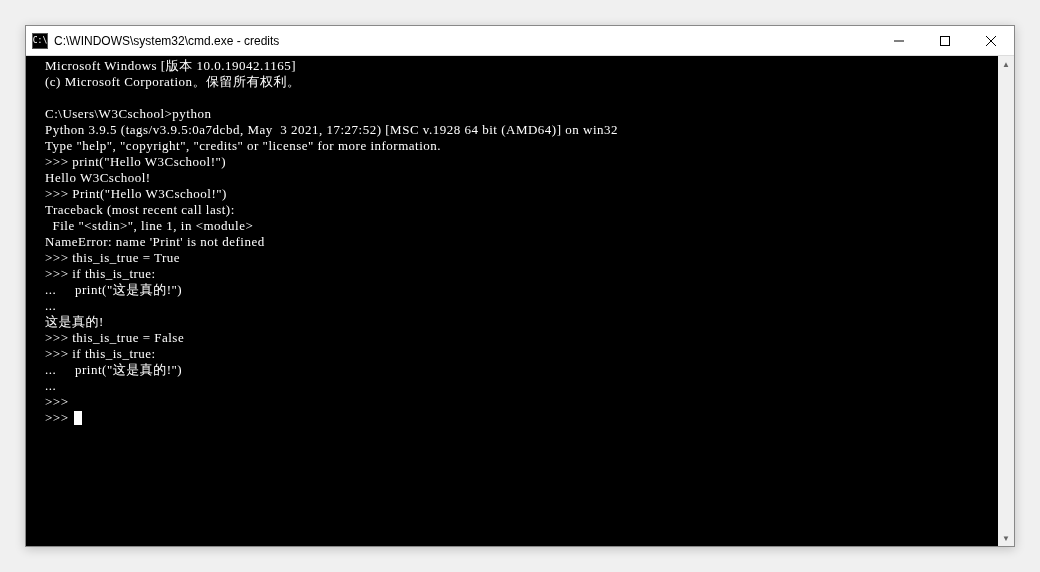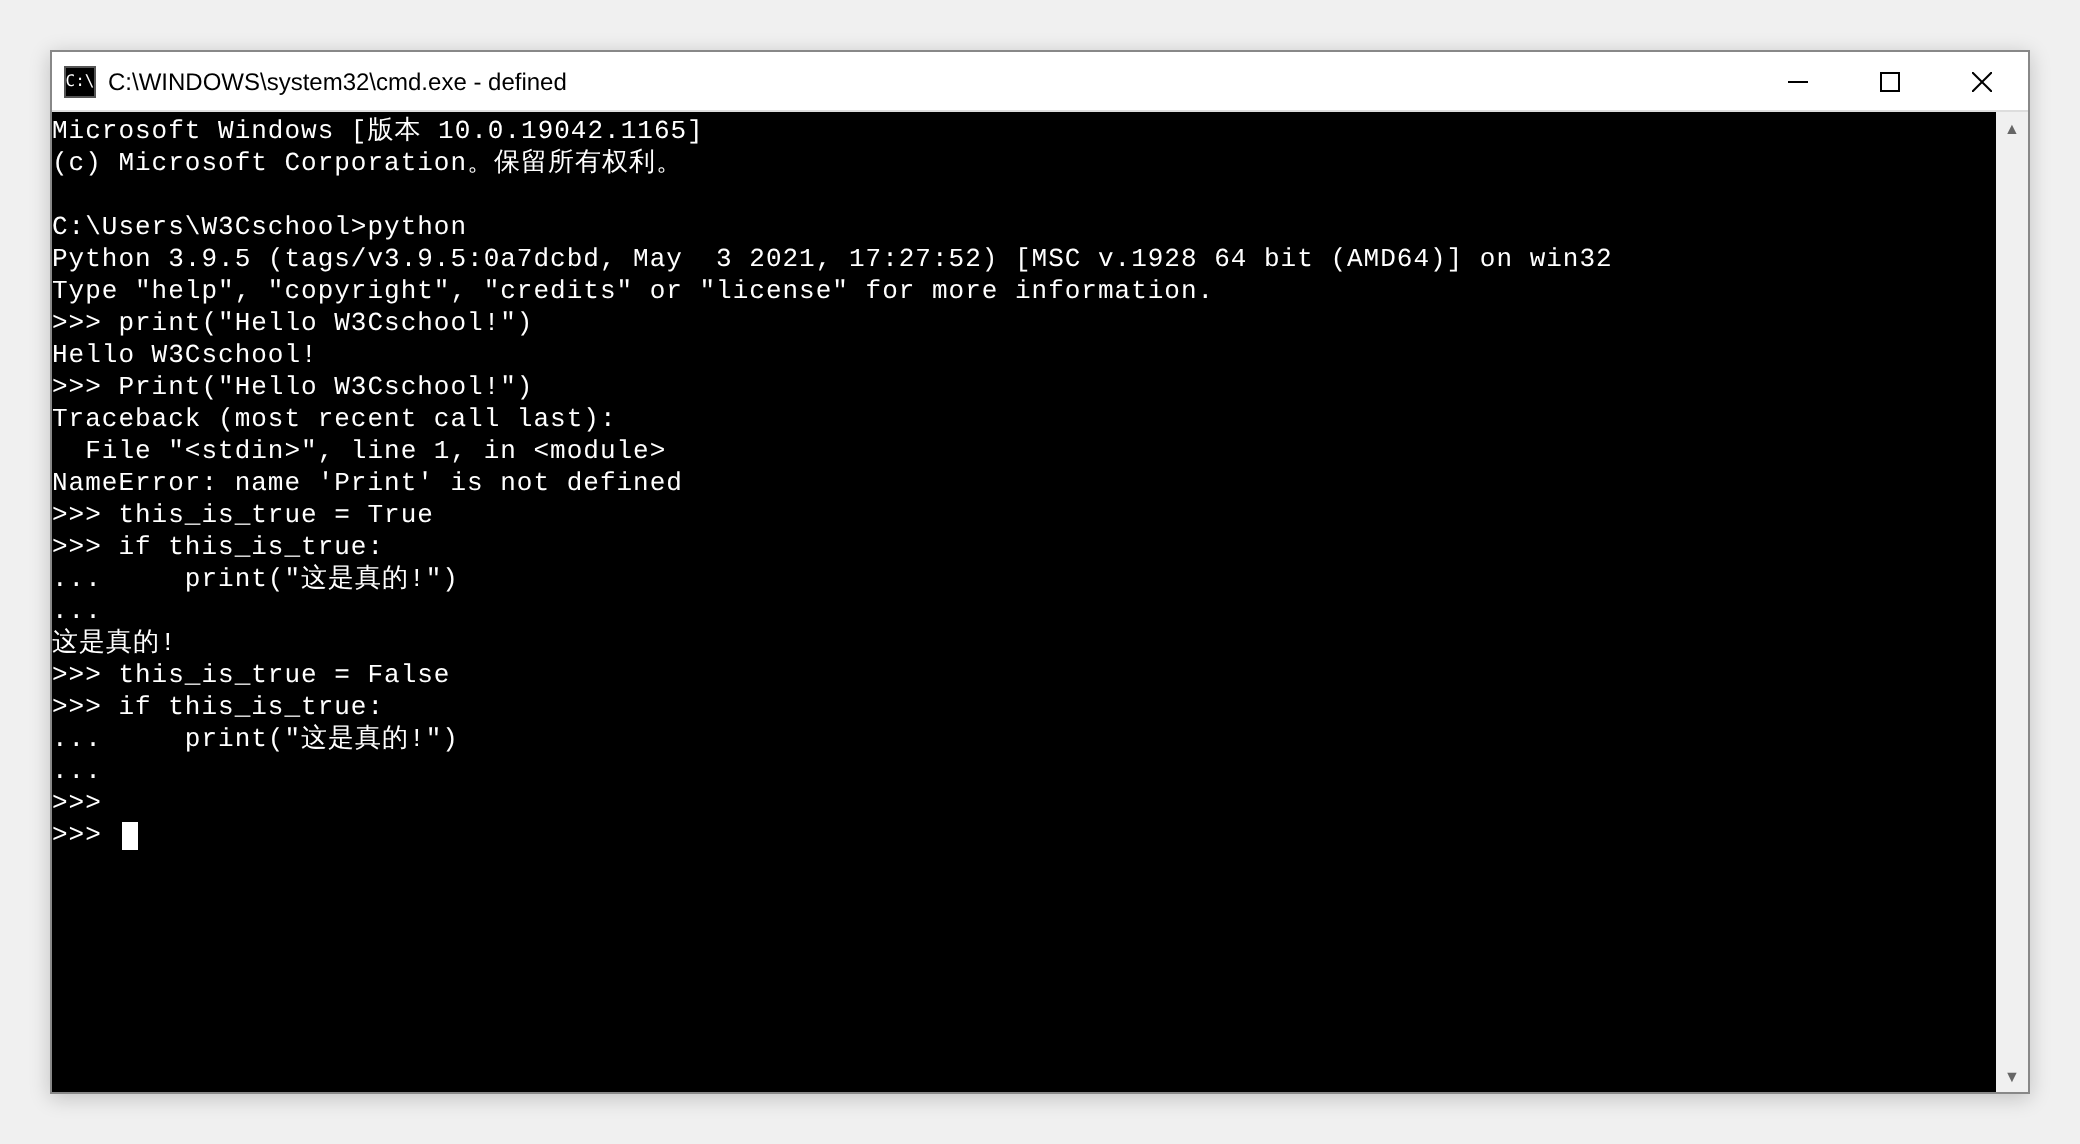--- a/index.html
+++ b/index.html
@@ -70,24 +70,24 @@
     .terminal-container {
       flex: 1;
       display: flex;
       background: #000;
       position: relative;
     }
     .terminal {
       flex: 1;
       background: #000;
       color: #fff;
-      font-family: Liberation Mono, monospace;
+      font-family: Liberation Serif, serif;
       font-size: 13px;
       line-height: 16px;
-      padding: 2px 0;
+      padding: 2px 19px;
       white-space: pre;
       overflow: hidden;
       letter-spacing: 0.5px;
     }
     .terminal-line {
       min-height: 16px;
     }
     .scrollbar {
       width: 16px;
       background: #f0f0f0;
@@ -114,21 +114,21 @@
       vertical-align: text-bottom;
       margin-left: 2px;
     }
   </style>
 </head>
 <body>
 
 <div class="window">
   <div class="titlebar">
     <div class="titlebar-icon">C:\</div>
-    <div class="titlebar-title">C:\WINDOWS\system32\cmd.exe - defined</div>
+    <div class="titlebar-title">C:\WINDOWS\system32\cmd.exe - credits</div>
     <div class="window-controls">
       <div class="window-btn">
         <svg viewBox="0 0 10 10">
             <line x1="0" y1="5" x2="10" y2="5" stroke="black" stroke-width="1"></line>
           </svg>
       </div>
       <div class="window-btn">
         <svg viewBox="0 0 10 10">
             <rect x="0.5" y="0.5" width="9" height="9" fill="none" stroke="black" stroke-width="1"></rect>
           </svg>

